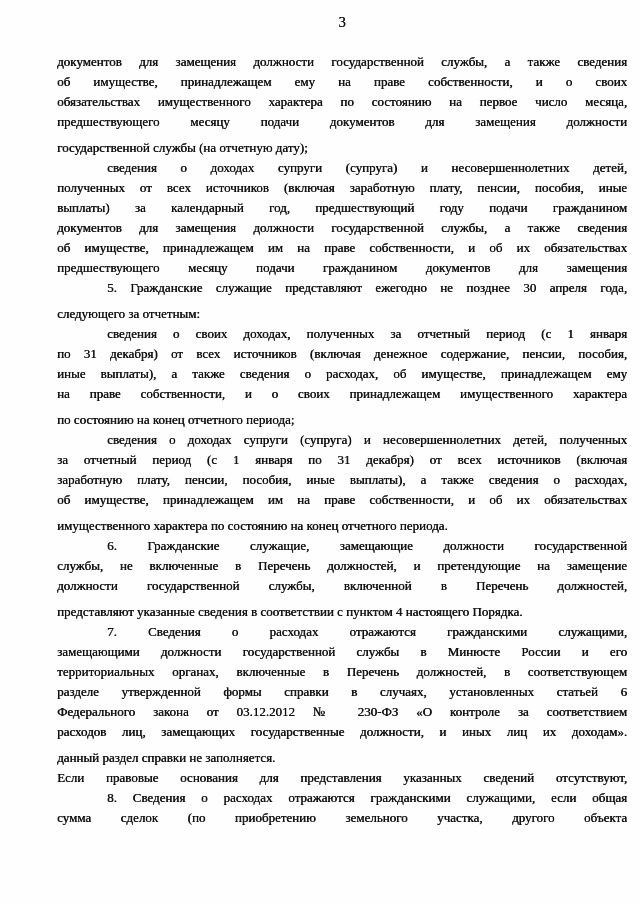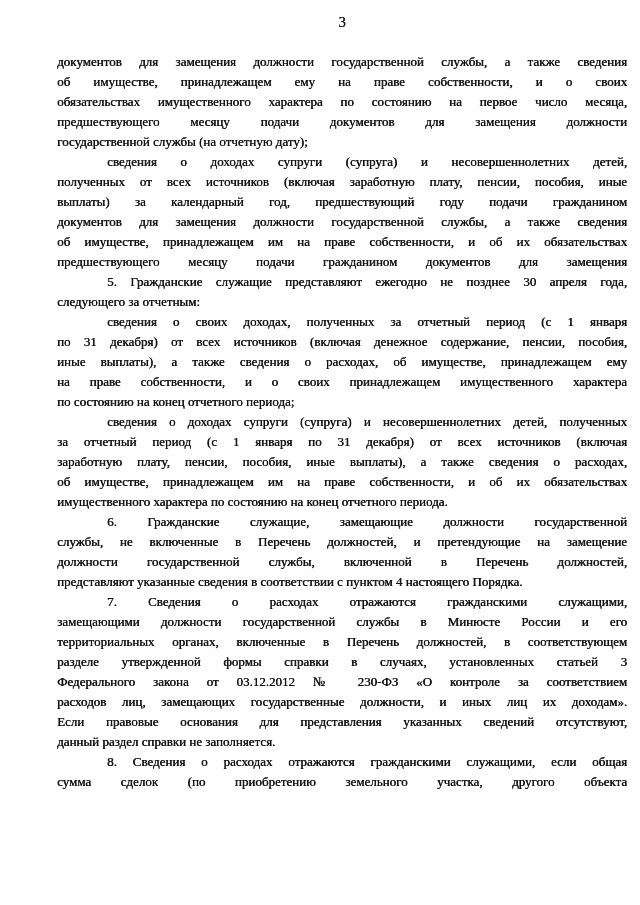--- a/index.html
+++ b/index.html
@@ -45,20 +45,21 @@
     line-height: 20px;
     text-align: justify;
     text-align-last: justify;
     white-space: normal;
     overflow: hidden;
     text-shadow: 0.4px 0 0 currentColor; 
   }
   .line.last {
     text-align: center;
     text-align-last: left;
+    margin-top: 6px;
   }
   .para.indented .line:first-child {
     text-indent: 50px;
   }
 </style>
 </head>
 <body>
 
 <div class="page">
   <div class="column">
@@ -100,25 +101,25 @@
         <div class="para indented">
           <div class="line">6. Гражданские служащие, замещающие должности государственной</div>
           <div class="line">службы, не включенные в Перечень должностей, и претендующие на замещение</div>
           <div class="line">должности государственной службы, включенной в Перечень должностей,</div>
           <div class="line last">представляют указанные сведения в соответствии с пунктом 4 настоящего Порядка.</div>
         </div>
         <div class="para indented">
           <div class="line">7. Сведения о расходах отражаются гражданскими служащими,</div>
           <div class="line">замещающими должности государственной службы в Минюсте России и его</div>
           <div class="line">территориальных органах, включенные в Перечень должностей, в соответствующем</div>
-          <div class="line">разделе утвержденной формы справки в случаях, установленных статьей 3</div>
+          <div class="line">разделе утвержденной формы справки в случаях, установленных статьей 6</div>
           <div class="line">Федерального закона от 03.12.2012 № 230-ФЗ «О контроле за соответствием</div>
           <div class="line">расходов лиц, замещающих государственные должности, и иных лиц их доходам».</div>
+          <div class="line last">данный раздел справки не заполняется.</div>
           <div class="line">Если правовые основания для представления указанных сведений отсутствуют,</div>
-          <div class="line last">данный раздел справки не заполняется.</div>
         </div>
         <div class="para indented">
           <div class="line">8.  Сведения о расходах отражаются гражданскими служащими, если общая</div>
           <div class="line">сумма сделок (по приобретению земельного участка, другого объекта</div>
         </div>
       </div>
   </div>
 </div>
 
 </body></html>

